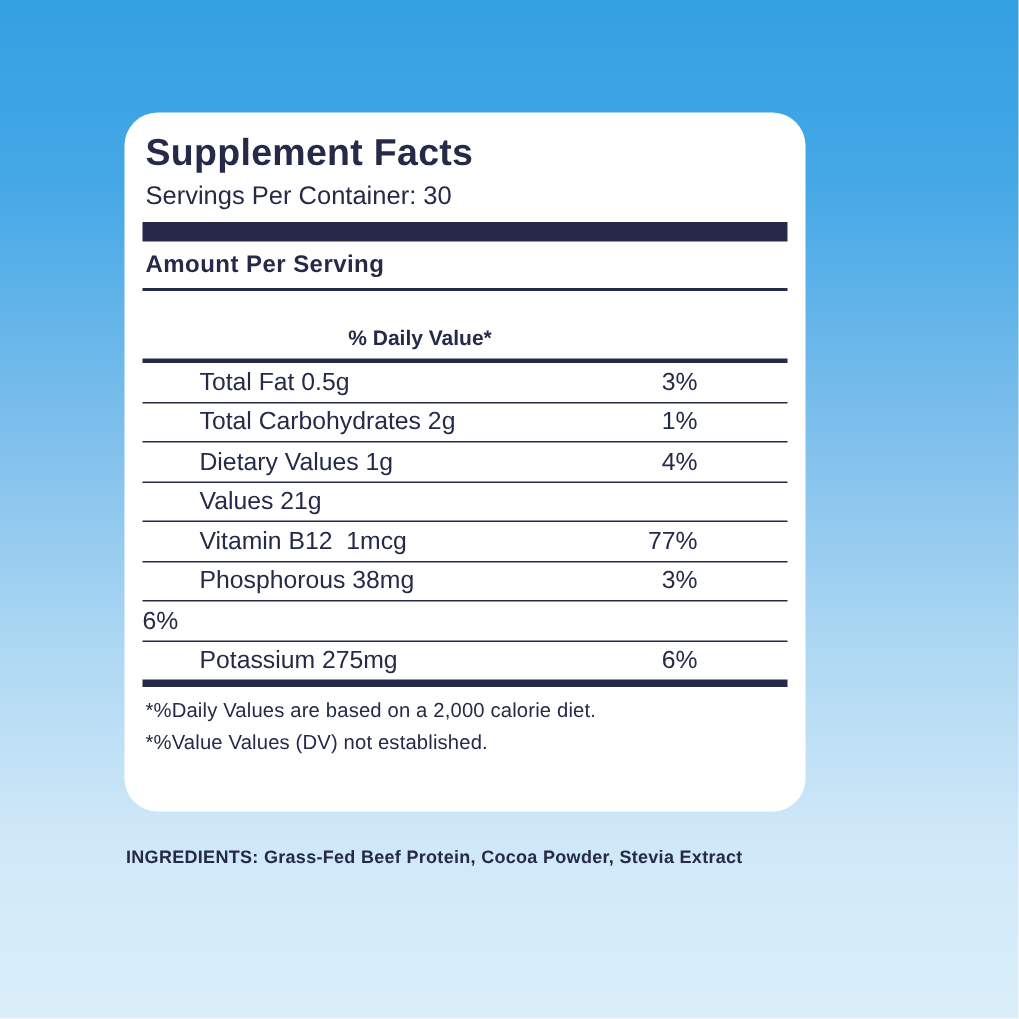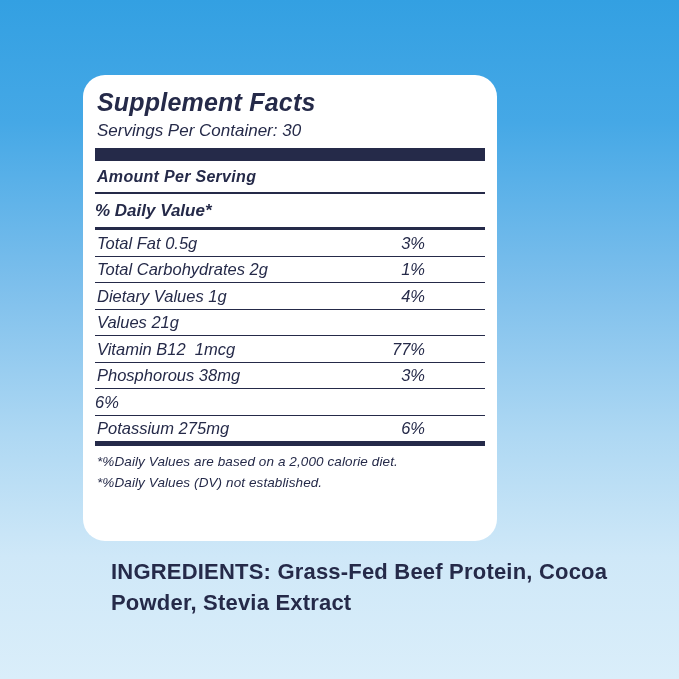--- a/index.html
+++ b/index.html
@@ -14,26 +14,25 @@
       #7dbfec 42%,
       #aed8f3 64%,
       #cfe8f8 82%,
       #daeefa 100%);
     overflow: hidden;
   }
   .card {
     position: absolute;
     left: 83px;
     top: 75px;
-    width: 414px;
+    width: 454px;
     height: 466px;
     background: #ffffff;
     border-radius: 22px;
     padding: 11px 12px 0 12px;
-    font-style: italic;
   }
   .title {
     font-size: 25px;
     font-weight: 700;
     letter-spacing: 0.2px;
     line-height: 32px;
     padding-left: 2px;
   }
   .serving-line {
     font-size: 17px;
@@ -52,54 +51,54 @@
     letter-spacing: 0.3px;
     padding: 7px 2px 6px 2px;
     border-bottom: 2px solid #252a49;
   }
   .calories {
     font-size: 17px;
     padding: 6px 2px 5px 2px;
     border-bottom: 3px solid #252a49;
   }
   .dvh {
-    font-size: 17px;
+    font-size: 14px;
     font-weight: 700;
-    text-align: left;
-    padding: 7px 60px 6px 0;
+    text-align: center;
+    padding: 23px 60px 6px 0;
     border-bottom: 3px solid #252a49;
   }
   .nrow {
     display: flex;
     justify-content: space-between;
     align-items: baseline;
     font-size: 16.5px;
     line-height: 17px;
     padding: 4.5px 0 4px 0;
     border-bottom: 1.5px solid #252a49;
   }
   .nrow:last-child { border-bottom: none; align-items: flex-end; }
-  .nname { padding-left: 2px; white-space: pre; }
+  .nname { padding-left: 2px; white-space: pre; margin-left: 36px; }
   .ndv { padding-right: 60px; }
   .bar-bottom {
     height: 5px;
     background: #252a49;
   }
   .footnotes { padding: 5px 2px 0 2px; }
   .footnote {
     font-size: 13.5px;
     line-height: 21px;
     letter-spacing: 0.1px;
   }
   .ingredients {
     position: absolute;
-    left: 111px;
+    left: 84px;
     top: 556px;
     width: 510px;
-    font-size: 22px;
+    font-size: 12px;
     font-weight: 700;
     letter-spacing: 0.2px;
     line-height: 31px;
   }
 </style>
 </head>
 <body>
 
 <div class="card">
   <div class="title">Supplement Facts</div>
@@ -136,17 +135,17 @@
         <span class="ndv">6%</span>
       </div>
       <div class="nrow">
         <span class="nname">Potassium 275mg</span>
         <span class="ndv">6%</span>
       </div>
     </div>
   <div class="bar-bottom"></div>
   <div class="footnotes" id="footnotes">
       <div class="footnote">*%Daily Values are based on a 2,000 calorie diet.</div>
-      <div class="footnote">*%Daily Values (DV) not established.</div>
+      <div class="footnote">*%Value Values (DV) not established.</div>
     </div>
 </div>
 
 <div class="ingredients">INGREDIENTS: Grass-Fed Beef Protein, Cocoa Powder, Stevia Extract</div>
 
 </body></html>

